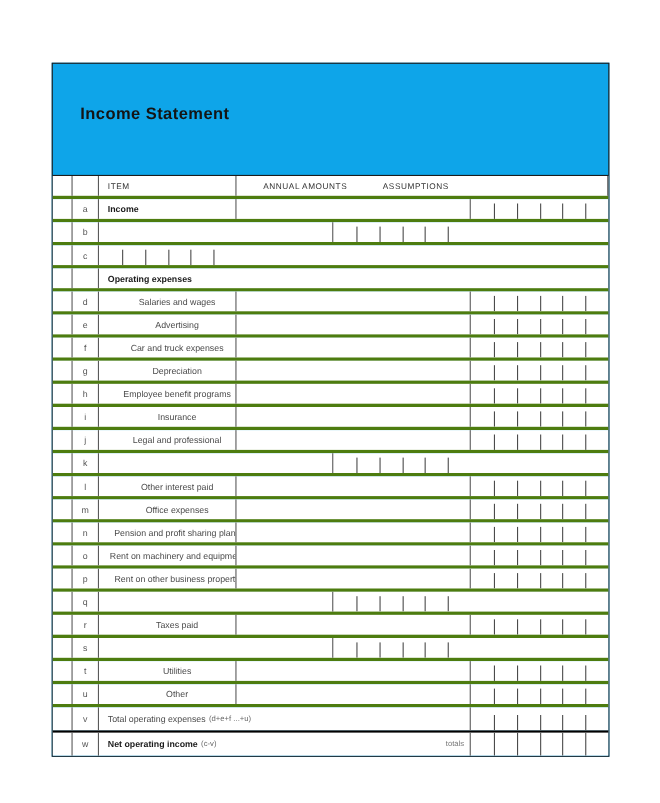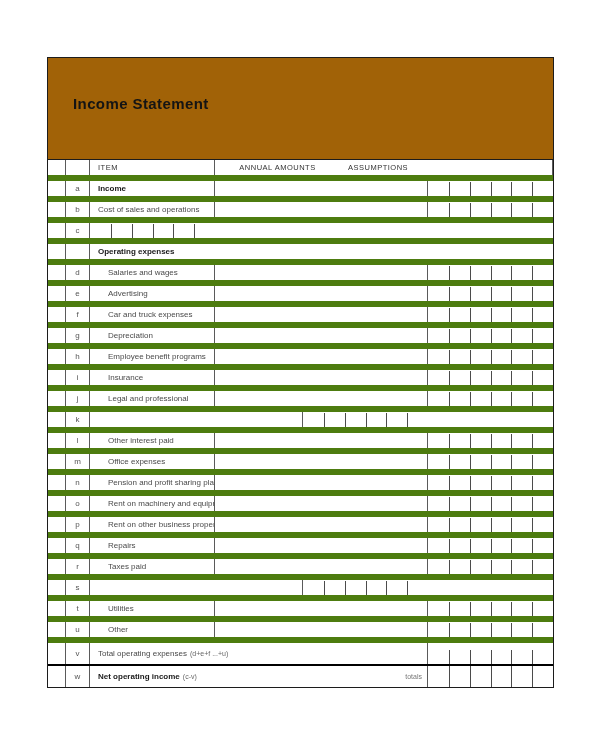--- a/index.html
+++ b/index.html
@@ -3,48 +3,48 @@
 <meta charset="utf-8">
 <style>
   html,body { margin:0; padding:0; }
   body {
     width:600px; height:730px; background:#ffffff; position:relative;
     font-family:"Liberation Sans", sans-serif;
     -webkit-font-smoothing:antialiased;
   }
   .sheet {
     position:absolute; left:47px; top:57px; width:505px;
-    border:1.6px solid #1c1c1c; background:#a16207; box-sizing:content-box;
+    border:1.6px solid #1c1c1c; background:#0ea5e9; box-sizing:content-box;
   }
   .title-block {
     height:101px; border-bottom:1.6px solid #1c1c1c; position:relative;
   }
   .title {
     position:absolute; left:25px; top:37px;
     font-size:15px; font-weight:bold; color:#141414; letter-spacing:.4px;
   }
   .row {
-    display:flex; height:21px; border-bottom:6px solid #4d7c0f;
+    display:flex; height:21px; border-bottom:3px solid #4d7c0f;
     box-sizing:border-box; align-items:stretch; background:#fff;
   }
   .row.no-bb { border-bottom:none; }
   .row.total-row { border-top:2.6px solid #000; height:23px; }
   [data-name="form-table-body"] .row:last-child { border-bottom:none; }
   .cell {
     box-sizing:border-box; display:flex; align-items:center;
     font-size:8px; color:#4a4a4a; overflow:hidden; white-space:nowrap;
   }
   .c0  { width:18px;  border-right:1px solid #5a5a5a; }
   .c1  { width:24px;  border-right:1px solid #5a5a5a; justify-content:center; color:#555; }
   .c2  { width:125px; border-right:1px solid #5a5a5a; padding-left:8px; }
   .c2m { width:338px; border-right:1px solid #5a5a5a; padding-left:8px; }
   .c3  { width:213px; border-right:1px solid #5a5a5a; padding-left:8px; }
   .c4  { width:125px; position:relative; }
   .cfull { width:463px; padding-left:8px; }
-  .indent { padding-left:18px; }
+  .indent { padding-left:18px;justify-content:center; }
   .bold { font-weight:bold; color:#1a1a1a; }
   .hdr { color:#333; font-size:7.5px; letter-spacing:.5px; }
   .center { justify-content:center; }
   .suffix { font-size:7px; color:#666; margin-left:3px; font-weight:normal; }
   .totals { margin-left:auto; padding-right:5px; font-size:7px; color:#777; font-weight:normal; }
   .tick {
     position:absolute; bottom:0; width:1px; height:14px; background:#4b4b4b;
   }
   .full-ticks .tick { height:100%; }
 </style>
@@ -79,23 +79,20 @@
             <span class="tick" data-name="amount-divider-tick" style="left: calc(50%);"></span>
             <span class="tick" data-name="amount-divider-tick" style="left: calc(66.6667%);"></span>
             <span class="tick" data-name="amount-divider-tick" style="left: calc(83.3333%);"></span>
           </div>
         </div>
         <div class="row" data-name="table-row-b">
           <div class="cell c0" data-name="row-margin-cell"></div>
           <div class="cell c1" data-name="row-letter">
             <span data-name="row-letter-label">b</span>
           </div>
-          <div class="cell c2" data-name="item-label">
-            <span data-name="item-label-text">Cost of sales and operations</span>
-          </div>
           <div class="cell c3" data-name="assumptions-cell"></div>
           <div class="cell c4" data-name="annual-amount-cell">
             <span class="tick" data-name="amount-divider-tick" style="left: calc(16.6667%);"></span>
             <span class="tick" data-name="amount-divider-tick" style="left: calc(33.3333%);"></span>
             <span class="tick" data-name="amount-divider-tick" style="left: calc(50%);"></span>
             <span class="tick" data-name="amount-divider-tick" style="left: calc(66.6667%);"></span>
             <span class="tick" data-name="amount-divider-tick" style="left: calc(83.3333%);"></span>
           </div>
         </div>
         <div class="row" data-name="table-row-c">
@@ -335,23 +332,20 @@
             <span class="tick" data-name="amount-divider-tick" style="left: calc(33.3333%);"></span>
             <span class="tick" data-name="amount-divider-tick" style="left: calc(50%);"></span>
             <span class="tick" data-name="amount-divider-tick" style="left: calc(66.6667%);"></span>
             <span class="tick" data-name="amount-divider-tick" style="left: calc(83.3333%);"></span>
           </div>
         </div>
         <div class="row" data-name="table-row-q">
           <div class="cell c0" data-name="row-margin-cell"></div>
           <div class="cell c1" data-name="row-letter">
             <span data-name="row-letter-label">q</span>
-          </div>
-          <div class="cell c2 indent" data-name="item-label">
-            <span data-name="item-label-text">Repairs</span>
           </div>
           <div class="cell c3" data-name="assumptions-cell"></div>
           <div class="cell c4" data-name="annual-amount-cell">
             <span class="tick" data-name="amount-divider-tick" style="left: calc(16.6667%);"></span>
             <span class="tick" data-name="amount-divider-tick" style="left: calc(33.3333%);"></span>
             <span class="tick" data-name="amount-divider-tick" style="left: calc(50%);"></span>
             <span class="tick" data-name="amount-divider-tick" style="left: calc(66.6667%);"></span>
             <span class="tick" data-name="amount-divider-tick" style="left: calc(83.3333%);"></span>
           </div>
         </div>

